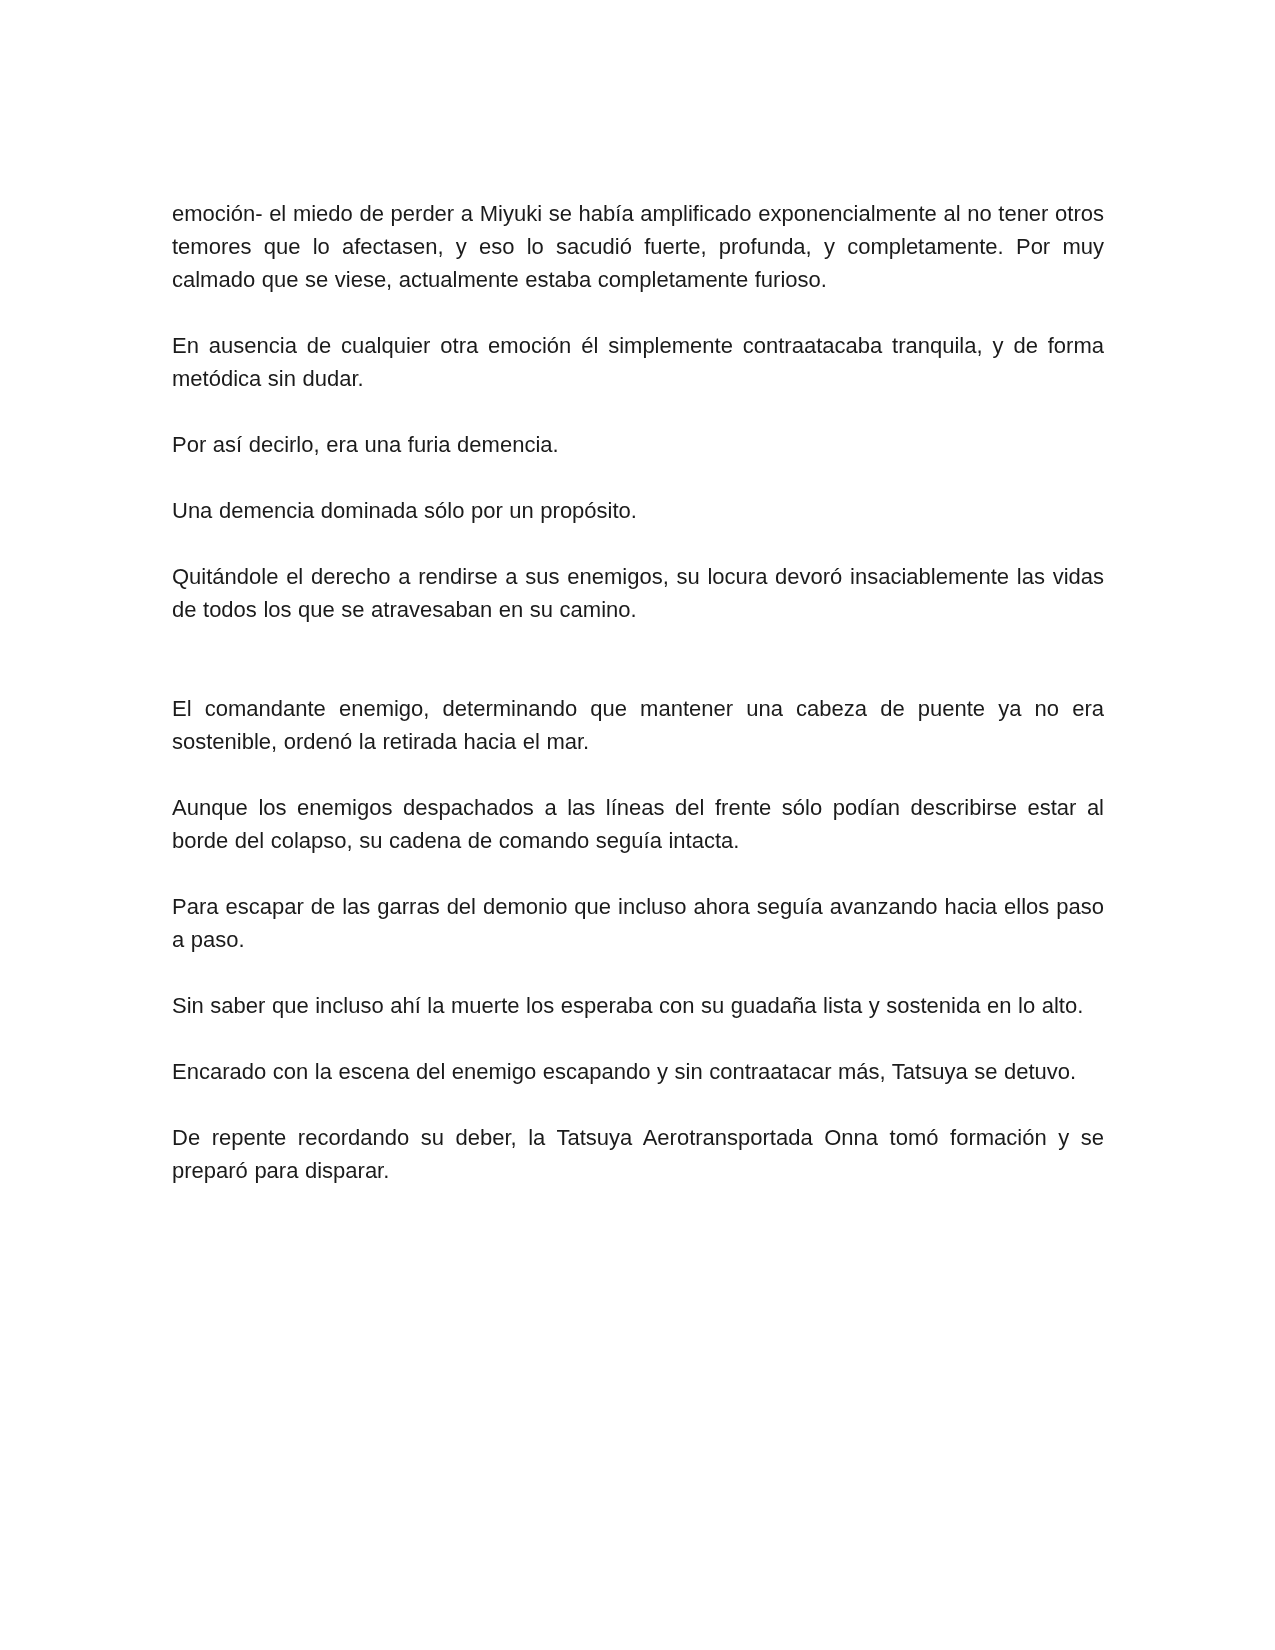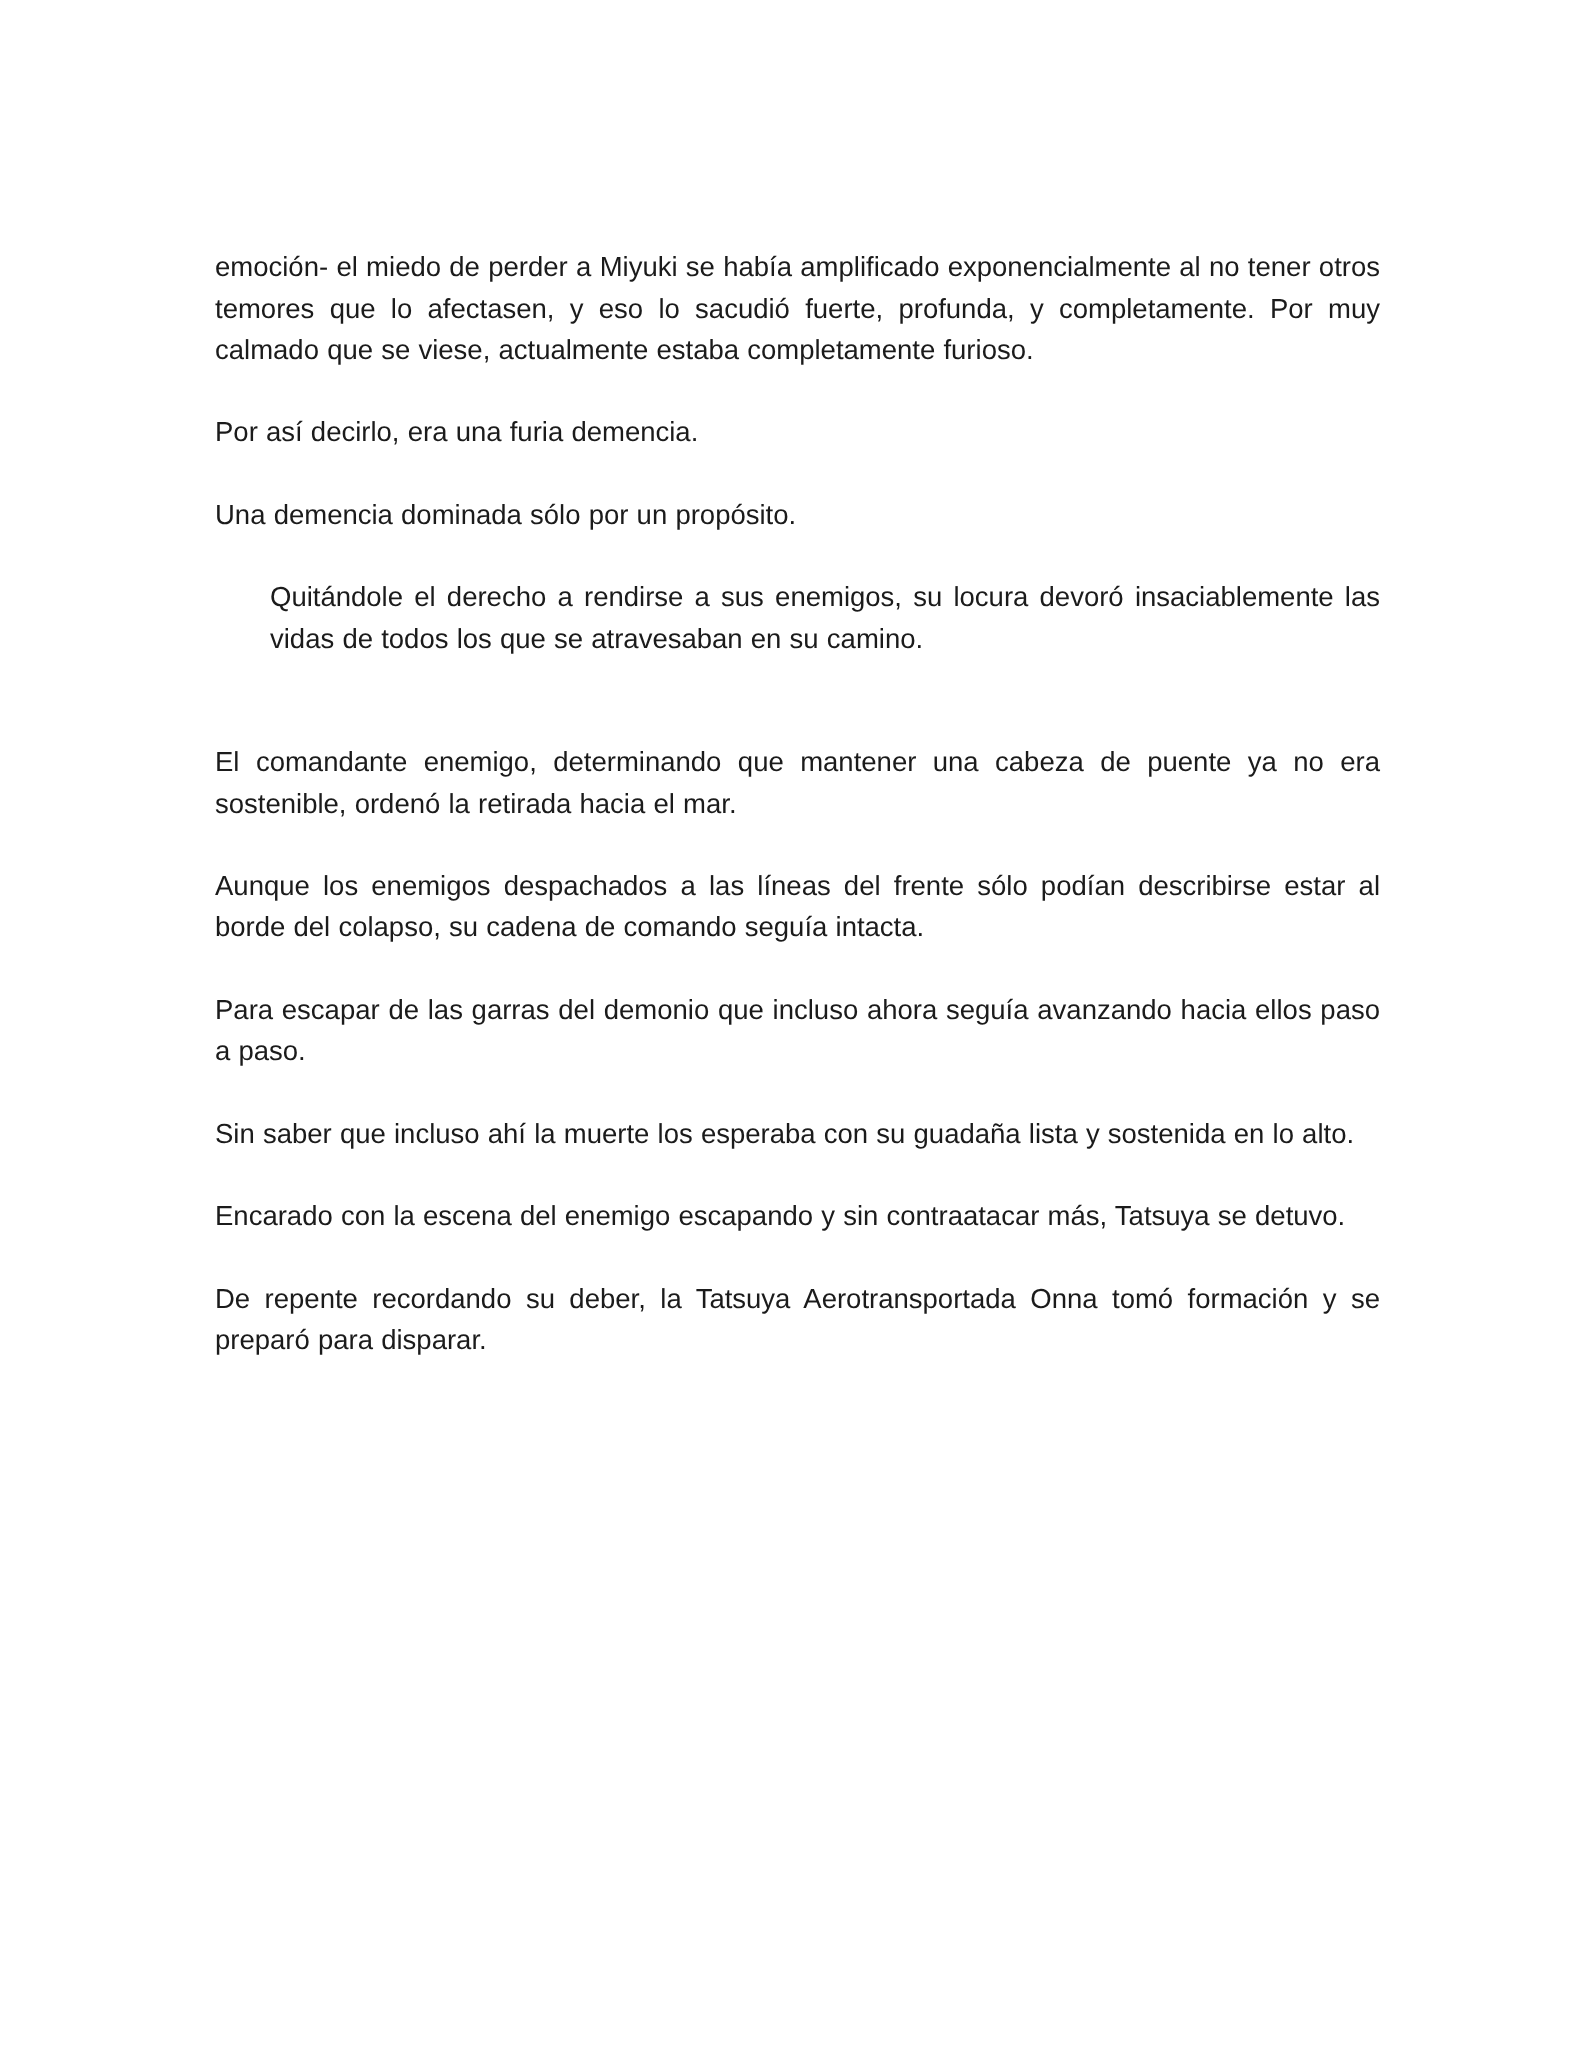--- a/index.html
+++ b/index.html
@@ -25,32 +25,32 @@
     line-height: 33px;
     color: #1b1b1b;
     text-align: justify;
   }
   .text-block p {
     margin: 0 0 33px 0;
     word-spacing: 0.02em;
   }
   .text-block p.gap-large {
     margin-bottom: 66px;
-    margin-left: 44px;
   }
   .text-block p:last-child {
     margin-bottom: 0;
   }
 </style>
 </head>
 <body>
 
 <div class="page">
   <div class="text-block" id="paragraphs-container">
       <p>emoción- el miedo de perder a Miyuki se había amplificado exponencialmente al no tener otros temores que lo afectasen, y eso lo sacudió fuerte, profunda, y completamente. Por muy calmado que se viese, actualmente estaba completamente furioso.</p>
+      <p>En ausencia de cualquier otra emoción él simplemente contraatacaba tranquila, y de forma metódica sin dudar.</p>
       <p>Por así decirlo, era una furia demencia.</p>
       <p>Una demencia dominada sólo por un propósito.</p>
       <p class="gap-large">Quitándole el derecho a rendirse a sus enemigos, su locura devoró insaciablemente las vidas de todos los que se atravesaban en su camino.</p>
       <p>El comandante enemigo, determinando que mantener una cabeza de puente ya no era sostenible, ordenó la retirada hacia el mar.</p>
       <p>Aunque los enemigos despachados a las líneas del frente sólo podían describirse estar al borde del colapso, su cadena de comando seguía intacta.</p>
       <p>Para escapar de las garras del demonio que incluso ahora seguía avanzando hacia ellos paso a paso.</p>
       <p>Sin saber que incluso ahí la muerte los esperaba con su guadaña lista y sostenida en lo alto.</p>
       <p>Encarado con la escena del enemigo escapando y sin contraatacar más, Tatsuya se detuvo.</p>
       <p>De repente recordando su deber, la Tatsuya Aerotransportada Onna tomó formación y se preparó para disparar.</p>
     </div>

